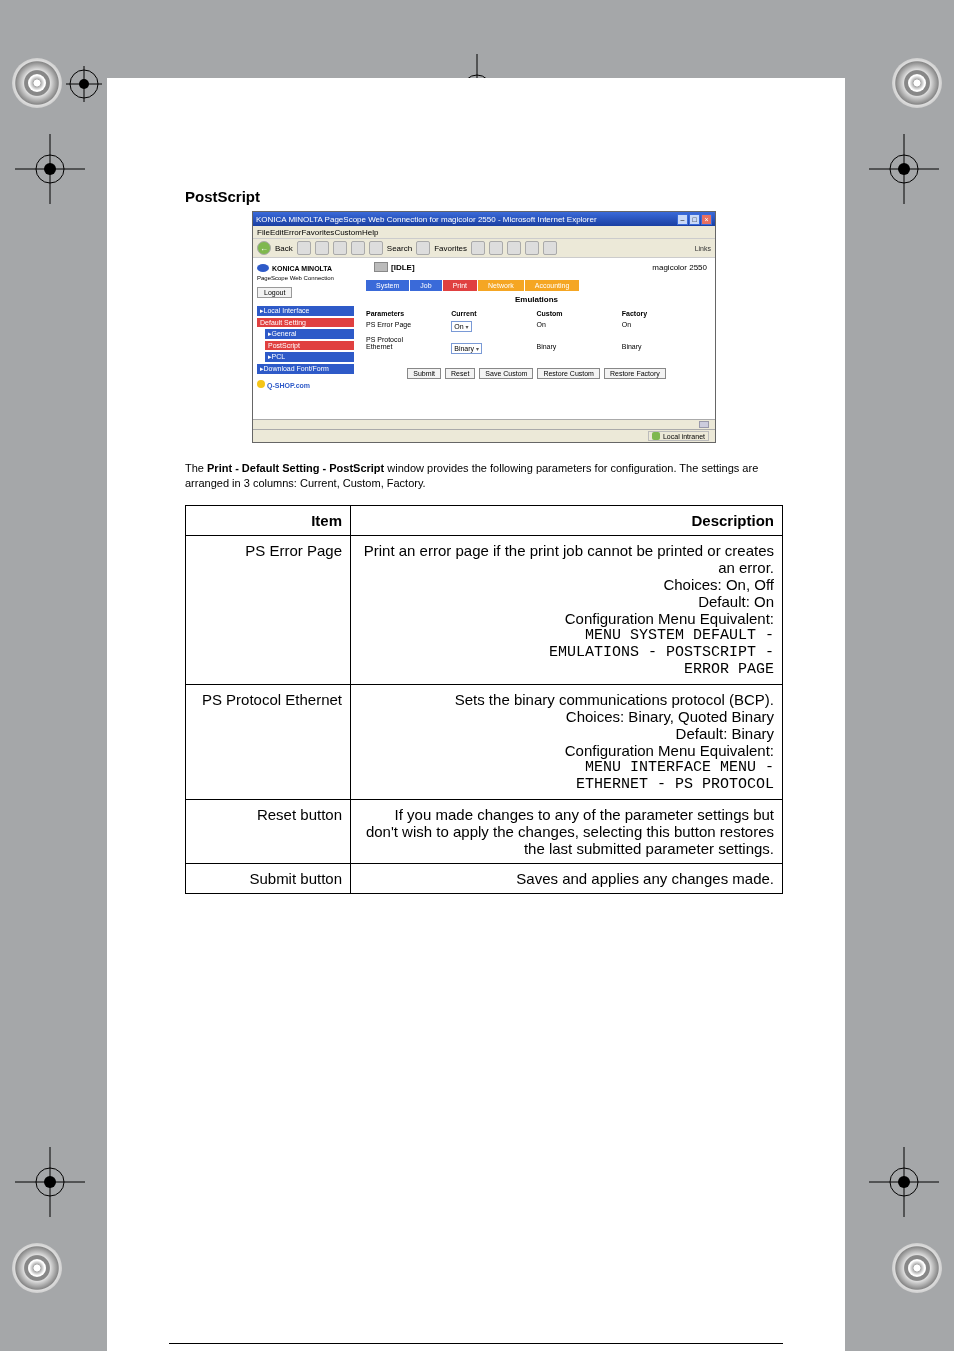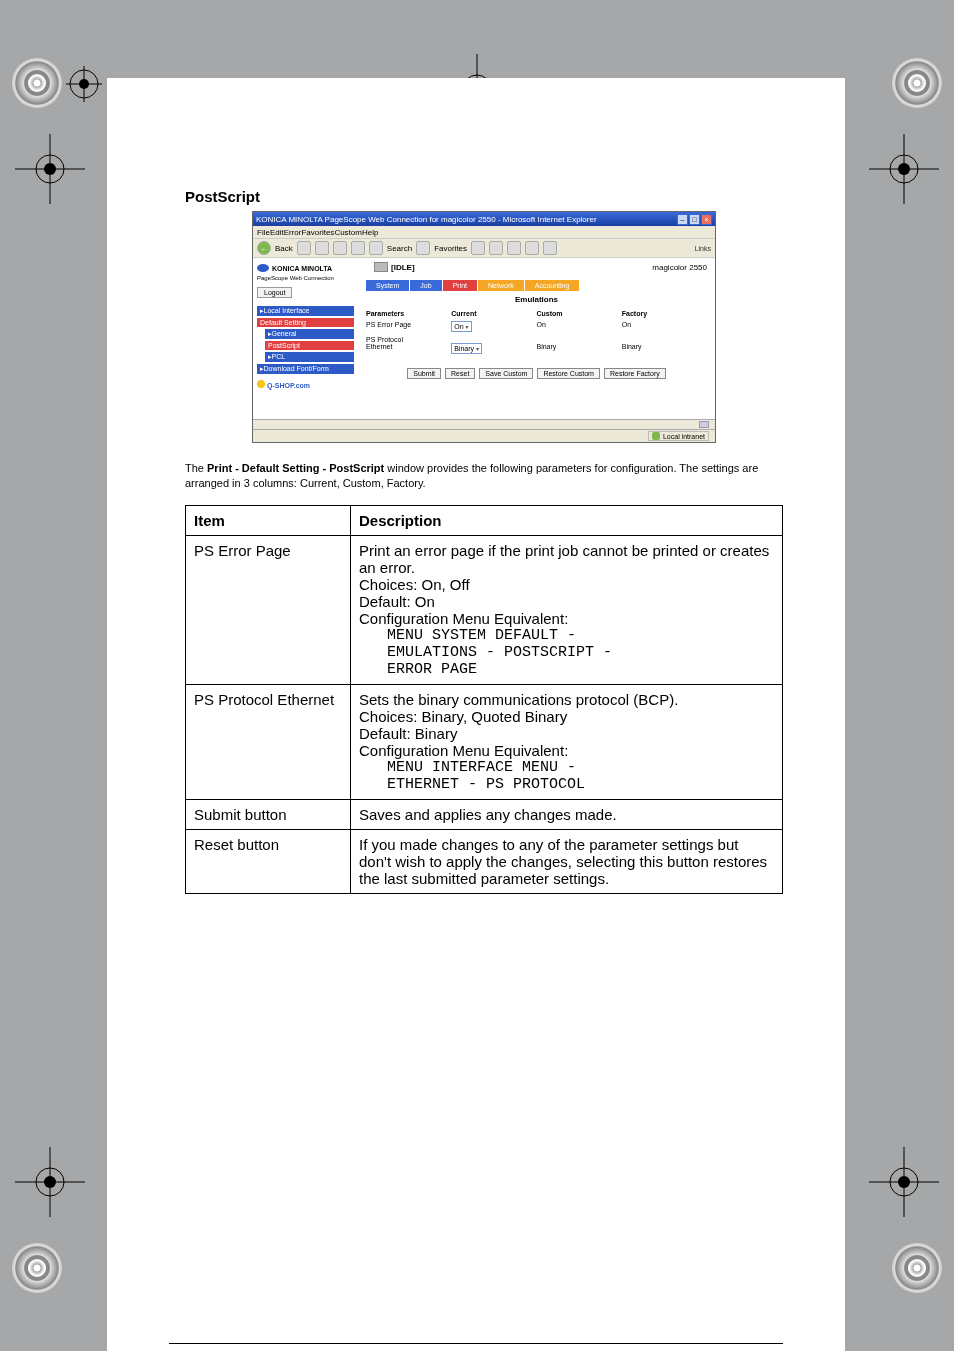--- a/index.html
+++ b/index.html
@@ -120,21 +120,21 @@
   .ss-scroll .thumb { position:absolute; right:6px; top:1px; width:10px; height:7px; background:#ccd; border:1px solid #99a; }
 
   .intro { font-size: 11px; line-height: 1.35; margin-bottom: 14px; }
   .main-table {
     width: 100%; border-collapse: collapse; font-size: 15px;
   }
   .main-table th, .main-table td {
     border: 1.5px solid #000;
     padding: 6px 8px;
     vertical-align: top;
-    text-align: left;
+    text-align: right;
   }
   .main-table th { font-weight: bold; }
   .mono { font-family: "Courier New", monospace; margin-left: 28px; }
   .footer {
     position: absolute;
     bottom: 44px; left: 62px; right: 62px;
     border-top: 1px solid #000;
     padding-top: 8px;
     display: flex; justify-content: space-between;
     font-style: italic;
@@ -347,31 +347,31 @@
           <td>
             <div>Sets the binary communications protocol (BCP).</div>
             <div>Choices: Binary, Quoted Binary</div>
             <div>Default: Binary</div>
             <div>Configuration Menu Equivalent:</div>
             <div class="mono">MENU INTERFACE MENU -</div>
             <div class="mono">ETHERNET - PS PROTOCOL</div>
           </td>
         </tr>
         <tr>
+          <td>Reset button</td>
+          <td>
+            <div>If you made changes to any of the parameter settings but don't wish to apply the changes, selecting this button restores the last submitted parameter settings.</div>
+          </td>
+        </tr>
+        <tr>
           <td>Submit button</td>
           <td>
             <div>Saves and applies any changes made.</div>
           </td>
         </tr>
-        <tr>
-          <td>Reset button</td>
-          <td>
-            <div>If you made changes to any of the parameter settings but don't wish to apply the changes, selecting this button restores the last submitted parameter settings.</div>
-          </td>
-        </tr>
       </tbody>
   </table>
 
   <div class="footer">
     <span>Configuring the Printer</span>
     <span>155</span>
   </div>
 
 </div>
 

